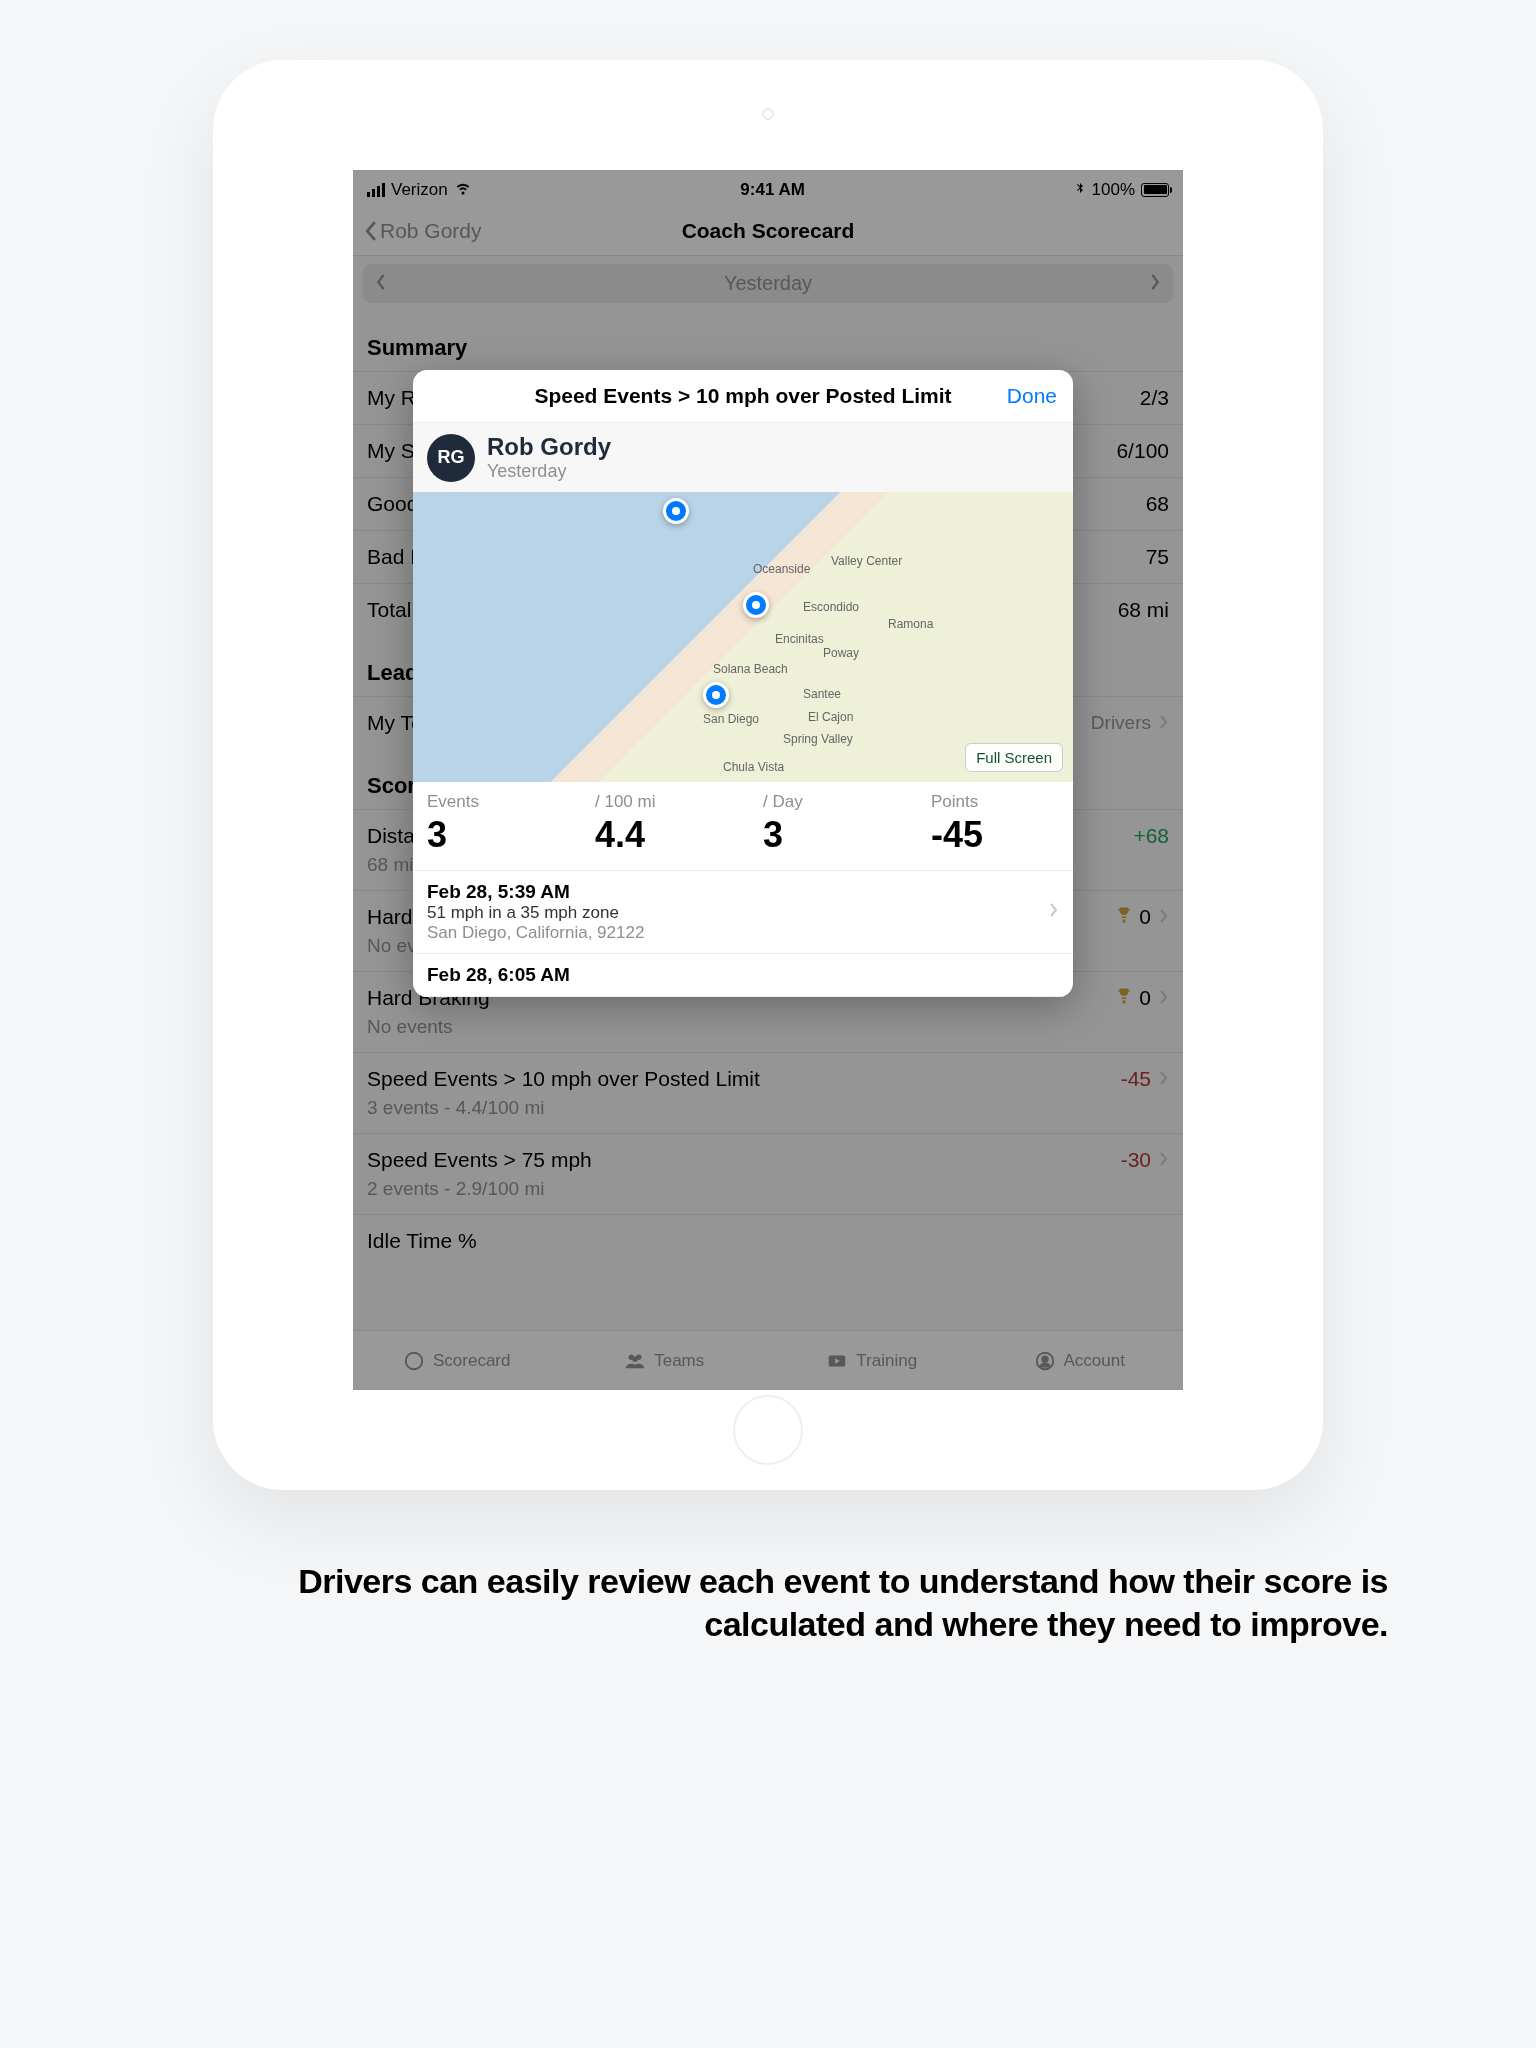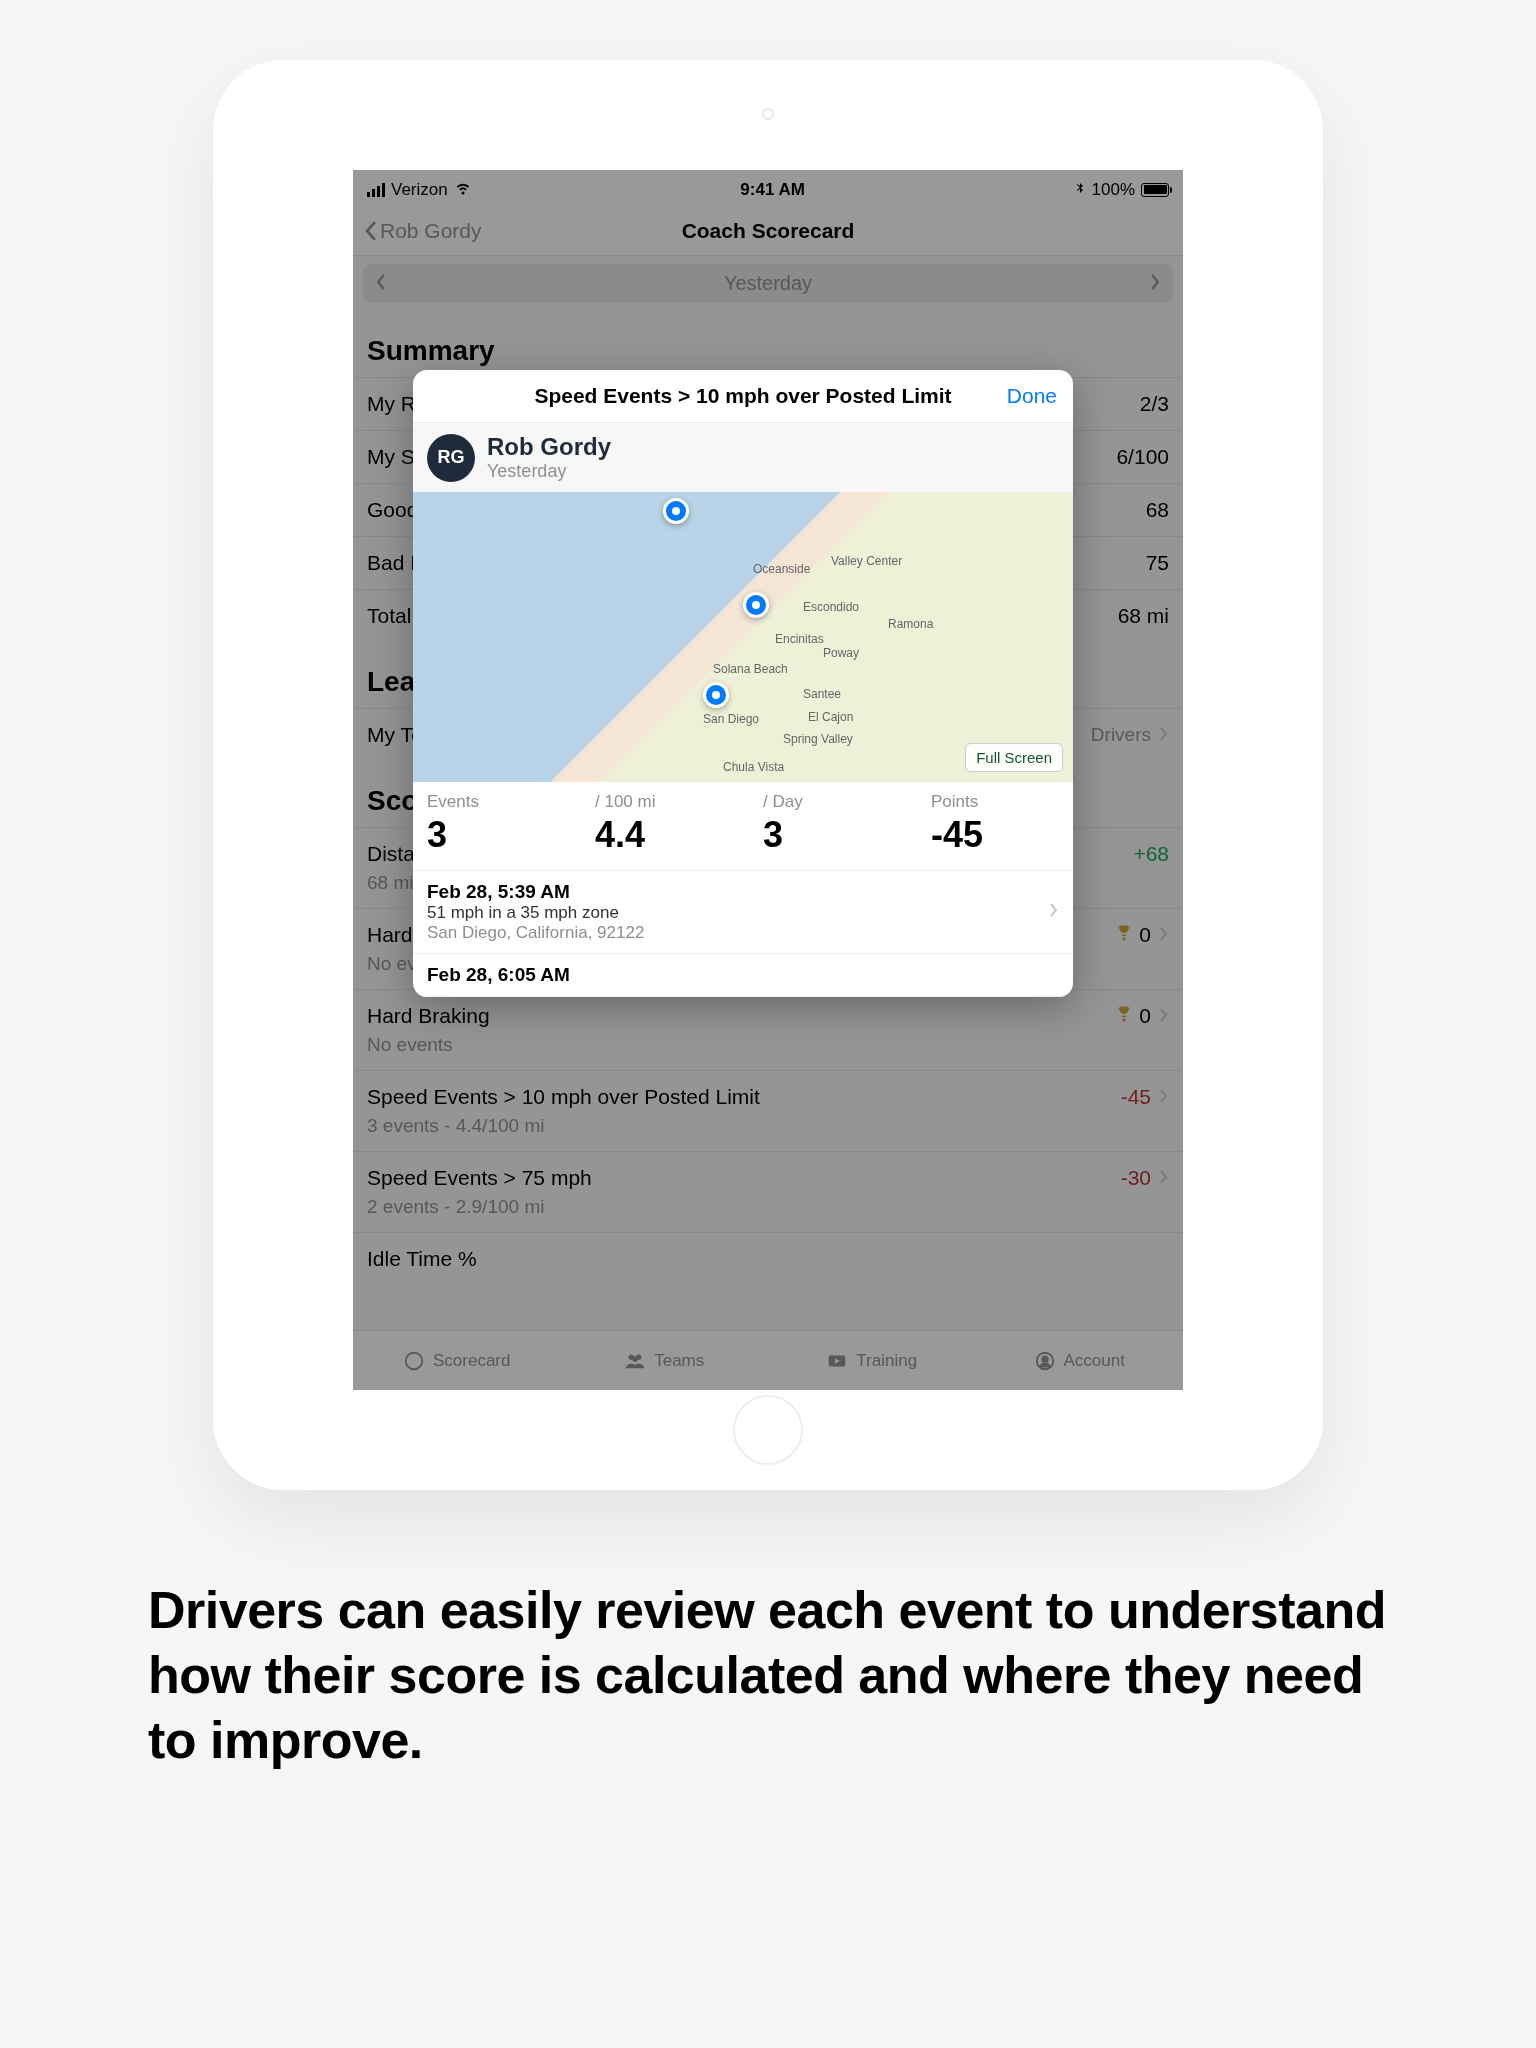--- a/index.html
+++ b/index.html
@@ -27,21 +27,21 @@
 .nav-back{display:flex;align-items:center;gap:2px;color:#8e8e93;font-size:21px;}
 .nav-back svg{width:15px;height:22px;}
 .nav-title{font-size:21px;font-weight:600;color:#000;position:absolute;left:50%;transform:translateX(-50%);}
 
 .date-selector{margin:8px 10px;background:#e0e0e0;border-radius:8px;display:flex;align-items:center;justify-content:space-between;padding:8px 12px;}
 .date-selector .chev{color:#8e8e93;}
 .date-selector .chev svg{width:12px;height:18px;}
 .date-selector .label{color:#8e8e93;font-size:20px;}
 
 .content{padding:0;}
-.section-title{font-size:28px;font-weight:700;padding:24px 14px 10px;color:#000;}
+.section-title{font-size:22px;font-weight:700;padding:24px 14px 10px;color:#000;}
 .row{display:flex;justify-content:space-between;align-items:center;padding:14px 14px;border-top:1px solid #ddd;font-size:21px;color:#000;}
 .row .val{color:#000;}
 .row .sub{color:#8e8e93;font-size:19px;}
 .row-arrow{color:#c7c7cc;margin-left:8px;}
 .row-arrow svg{width:10px;height:16px;}
 .score-row{flex-direction:column;align-items:stretch;gap:4px;}
 .score-row-main{display:flex;justify-content:space-between;align-items:center;}
 .score-row .sub{margin-top:2px;}
 .points-green{color:#1ea05a;font-weight:500;}
 .points-red{color:#b03535;font-weight:500;}
@@ -75,21 +75,21 @@
 .stat{flex:1;}
 .stat-label{font-size:17px;color:#8e8e93;margin-bottom:2px;}
 .stat-value{font-size:36px;font-weight:700;}
 
 .event-row{padding:10px 14px;border-bottom:1px solid #eee;position:relative;}
 .event-time{font-size:19px;font-weight:600;}
 .event-title{font-size:17px;color:#333;}
 .event-sub{font-size:17px;color:#8e8e93;}
 .event-row .row-arrow{position:absolute;right:14px;top:50%;transform:translateY(-50%);}
 
-.caption{margin-top:88px;text-align:left;font-size:52px;font-weight:700;line-height:1.25;color:#000;max-width:1240px;letter-spacing:-0.5px;}
+.caption{margin-top:70px;text-align:right;font-size:34px;font-weight:700;line-height:1.25;color:#000;max-width:1240px;letter-spacing:-0.5px;}
 </style>
 </head>
 <body>
 
 <div class="ipad-frame">
   <div class="ipad-camera"></div>
 
   <div class="screen">
 
     <div class="status-bar">

